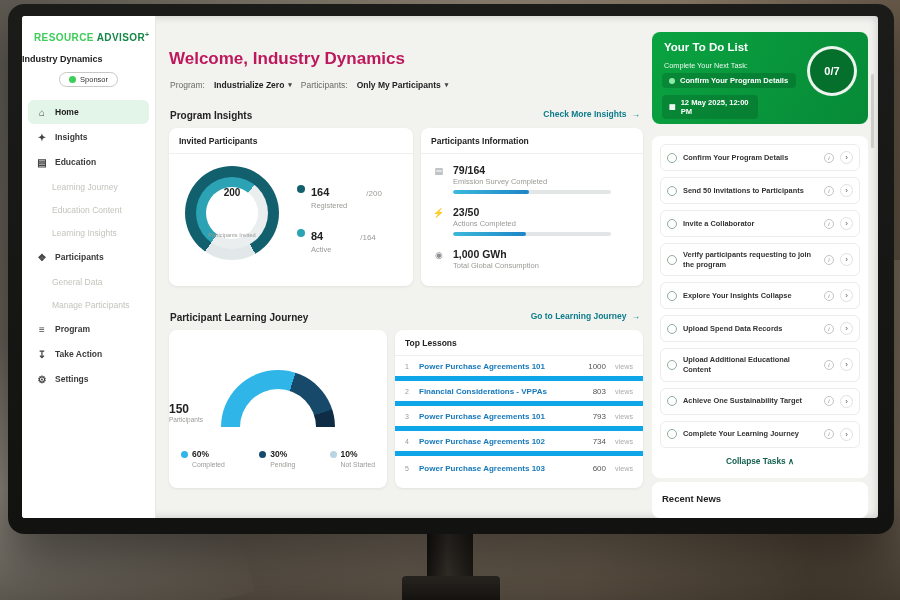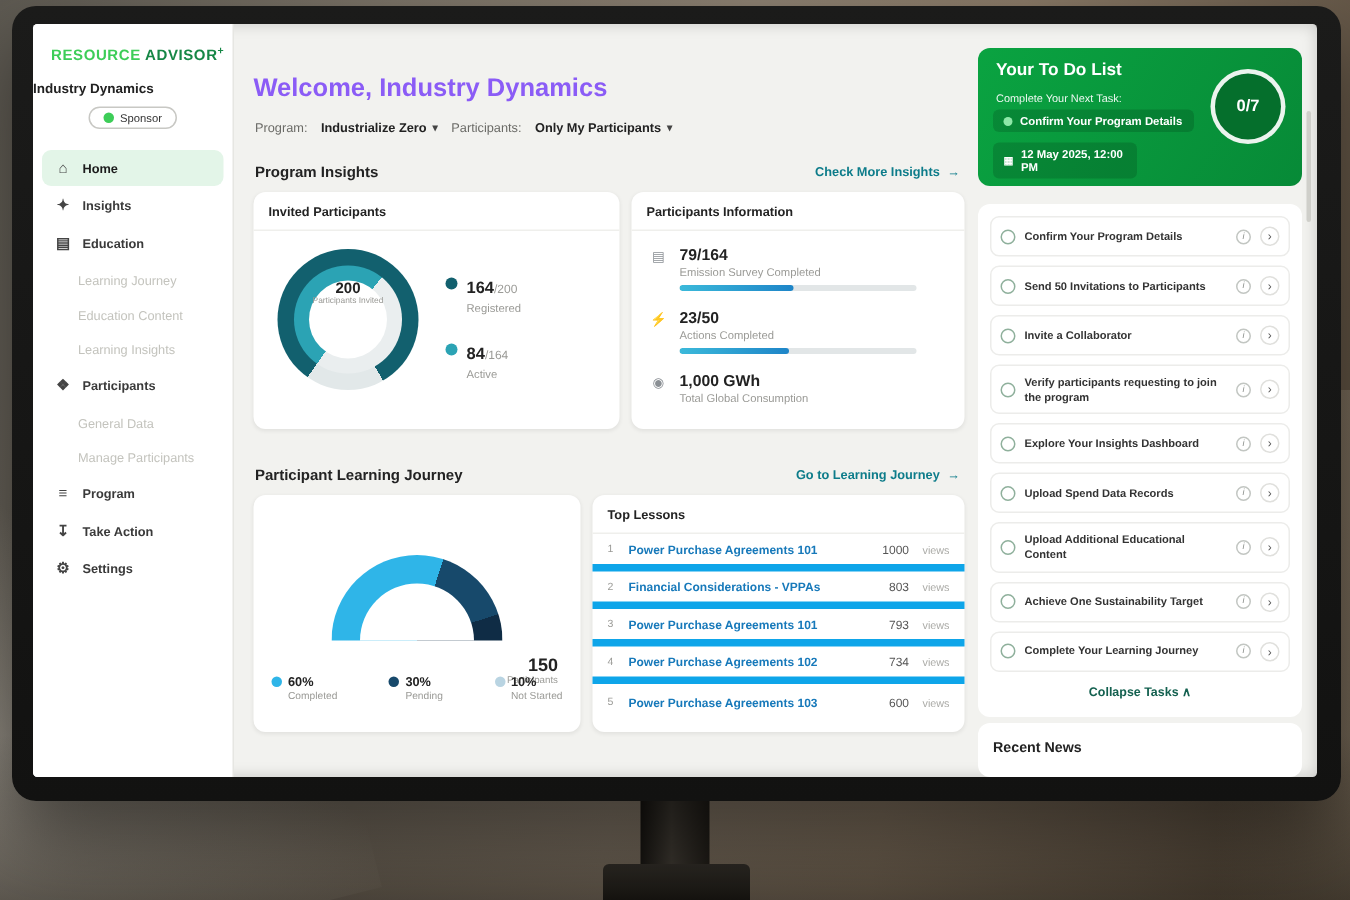--- a/index.html
+++ b/index.html
@@ -41,56 +41,56 @@
     border:1px solid #c8c8c4; border-radius:10px; font-size:7.5px; color:#333; background:#fff; cursor:pointer; }
   .badge-dot { width:7px; height:7px; border-radius:50%; background:#3dcd58; display:inline-block; }
   .nav { margin-top:13px; }
   .nav-item { display:flex; align-items:center; gap:7px; height:24px; padding:0 8px;
     margin:1px 6px; font-size:8.5px; font-weight:bold; color:#3a3a3a; border-radius:6px; cursor:pointer; }
   .nav-item.active { background:#e3f5e8; color:#1c1c1c; }
   .nicon { width:12px; font-size:10px; color:#444; text-align:center; }
   .nav-sub { display:flex; align-items:center; height:23px; padding-left:30px;
     font-size:8.5px; color:#c3c3bd; cursor:pointer; }
   
-  .welcome { position:absolute; left:147px; top:33px; font-size:17px; font-weight:bold; color:#8b5cf6; }
+  .welcome { position:absolute; left:147px; top:33px; font-size:17px; font-weight:bold; color:#be185d; }
   .filters { position:absolute; left:148px; top:64px; display:flex; align-items:center; gap:9px; font-size:8.5px; color:#6a6a66; }
   .f-value { display:flex; align-items:center; gap:4px; font-weight:bold; color:#222; cursor:pointer; }
   .chev { font-size:7px; color:#444; }
   .sec-head { position:absolute; font-size:10px; font-weight:bold; color:#232323; }
   .sec-link { position:absolute; font-size:8.5px; font-weight:bold; color:#0d7c8a; display:flex; gap:5px; align-items:center; cursor:pointer; }
   .card { position:absolute; background:#fff; border-radius:8px; box-shadow:0 1px 3px rgba(0,0,0,0.07); }
   .card-title { height:26px; line-height:26px; padding:0 10px; font-size:8.5px; font-weight:bold; color:#232323; border-bottom:1px solid #efefec; }
   
   .donut { position:absolute; left:16px; top:38px; width:94px; height:94px; border-radius:50%;
     background:conic-gradient(from 215deg,#12606e 0 82%,#e2e8e9 82% 100%); }
   .donut::before { content:""; position:absolute; inset:11px; border-radius:50%;
     background:conic-gradient(from 215deg,#2ba3b4 0 51%,#eaeeef 51% 100%); }
   .donut-center { position:absolute; inset:21px; border-radius:50%; background:#fff; z-index:1;
-    display:flex; flex-direction:column; align-items:center; justify-content:flex-start; text-align:center; }
+    display:flex; flex-direction:column; align-items:center; justify-content:space-between; text-align:center; }
   .donut-val { font-size:10px; font-weight:bold; color:#222; }
   .donut-lab { font-size:5.6px; color:#9a9a96; line-height:1.25; }
   .leg { position:absolute; left:128px; top:54px; }
   .leg-item { display:flex; align-items:flex-start; gap:6px; margin-bottom:16px; }
   .leg-dot { width:8px; height:8px; border-radius:50%; margin-top:3px; flex:none; }
   .leg-val { font-size:11px; font-weight:bold; color:#222; }
-  .leg-total { font-size:8px; color:#9a9a96; }
+  .leg-total { font-size:8px; color:#9a9a96;padding-left:37px; }
   .leg-label { font-size:7.5px; color:#9a9a96; margin-top:1px; }
   
   .stat { position:absolute; left:12px; right:12px; display:flex; gap:8px; }
   .stat-icon { width:12px; font-size:9px; color:#8a8f94; padding-top:2px; text-align:center; }
   .stat-value { font-size:10.5px; font-weight:bold; color:#222; }
   .stat-label { font-size:7.5px; color:#9a9a96; margin-top:1px; }
   .pbar { margin-top:4px; width:158px; height:4px; background:#e2e6e7; border-radius:2px; overflow:hidden; }
   .pfill { height:100%; border-radius:2px; background:linear-gradient(90deg,#3bb9da,#1e85c8); }
   
   .gauge { position:absolute; left:52px; top:40px; width:114px; height:57px; overflow:hidden; }
   .gauge::before { content:""; position:absolute; left:0; top:0; width:114px; height:114px; border-radius:50%;
     background:conic-gradient(from 270deg,#2fb5e8 0deg 108deg,#17496b 108deg 162deg,#0f2c45 162deg 180deg,transparent 180deg 360deg); }
   .gauge::after { content:""; position:absolute; left:19px; top:19px; width:76px; height:76px; border-radius:50%; background:#fff; }
-  .g-center { position:absolute; left:0; right:15px; top:72px; text-align:right;margin-top:34px; }
+  .g-center { position:absolute; left:0; right:0; top:72px; text-align:left; }
   .g-val { font-size:12px; font-weight:bold; color:#222; }
   .g-lab { font-size:6.5px; color:#9a9a96; }
   .g-legend { position:absolute; left:12px; right:12px; top:119px; display:flex; justify-content:space-between; }
   .g-leg-top { display:flex; align-items:center; gap:4px; font-size:8.5px; font-weight:bold; color:#222; }
   .g-dot { width:7px; height:7px; border-radius:50%; }
   .g-leg-label { font-size:6.8px; color:#9a9a96; margin:2px 0 0 11px; }
   
   .lesson { display:flex; align-items:center; gap:7px; padding:0 10px; height:25px; border-bottom:5px solid #0ea5e9; cursor:pointer; }
   .lesson:last-child { border-bottom:none; }
   .l-rank { font-size:7px; color:#9a9a96; width:7px; }
@@ -379,21 +379,21 @@
         <span class="ic-chev">›</span>
       </div>
       <div class="task">
         <span class="task-check"></span>
         <span class="task-label">Verify participants requesting to join the program</span>
         <span class="ic-info">i</span>
         <span class="ic-chev">›</span>
       </div>
       <div class="task">
         <span class="task-check"></span>
-        <span class="task-label">Explore Your Insights Dashboard</span>
+        <span class="task-label">Explore Your Insights Collapse</span>
         <span class="ic-info">i</span>
         <span class="ic-chev">›</span>
       </div>
       <div class="task">
         <span class="task-check"></span>
         <span class="task-label">Upload Spend Data Records</span>
         <span class="ic-info">i</span>
         <span class="ic-chev">›</span>
       </div>
       <div class="task">

